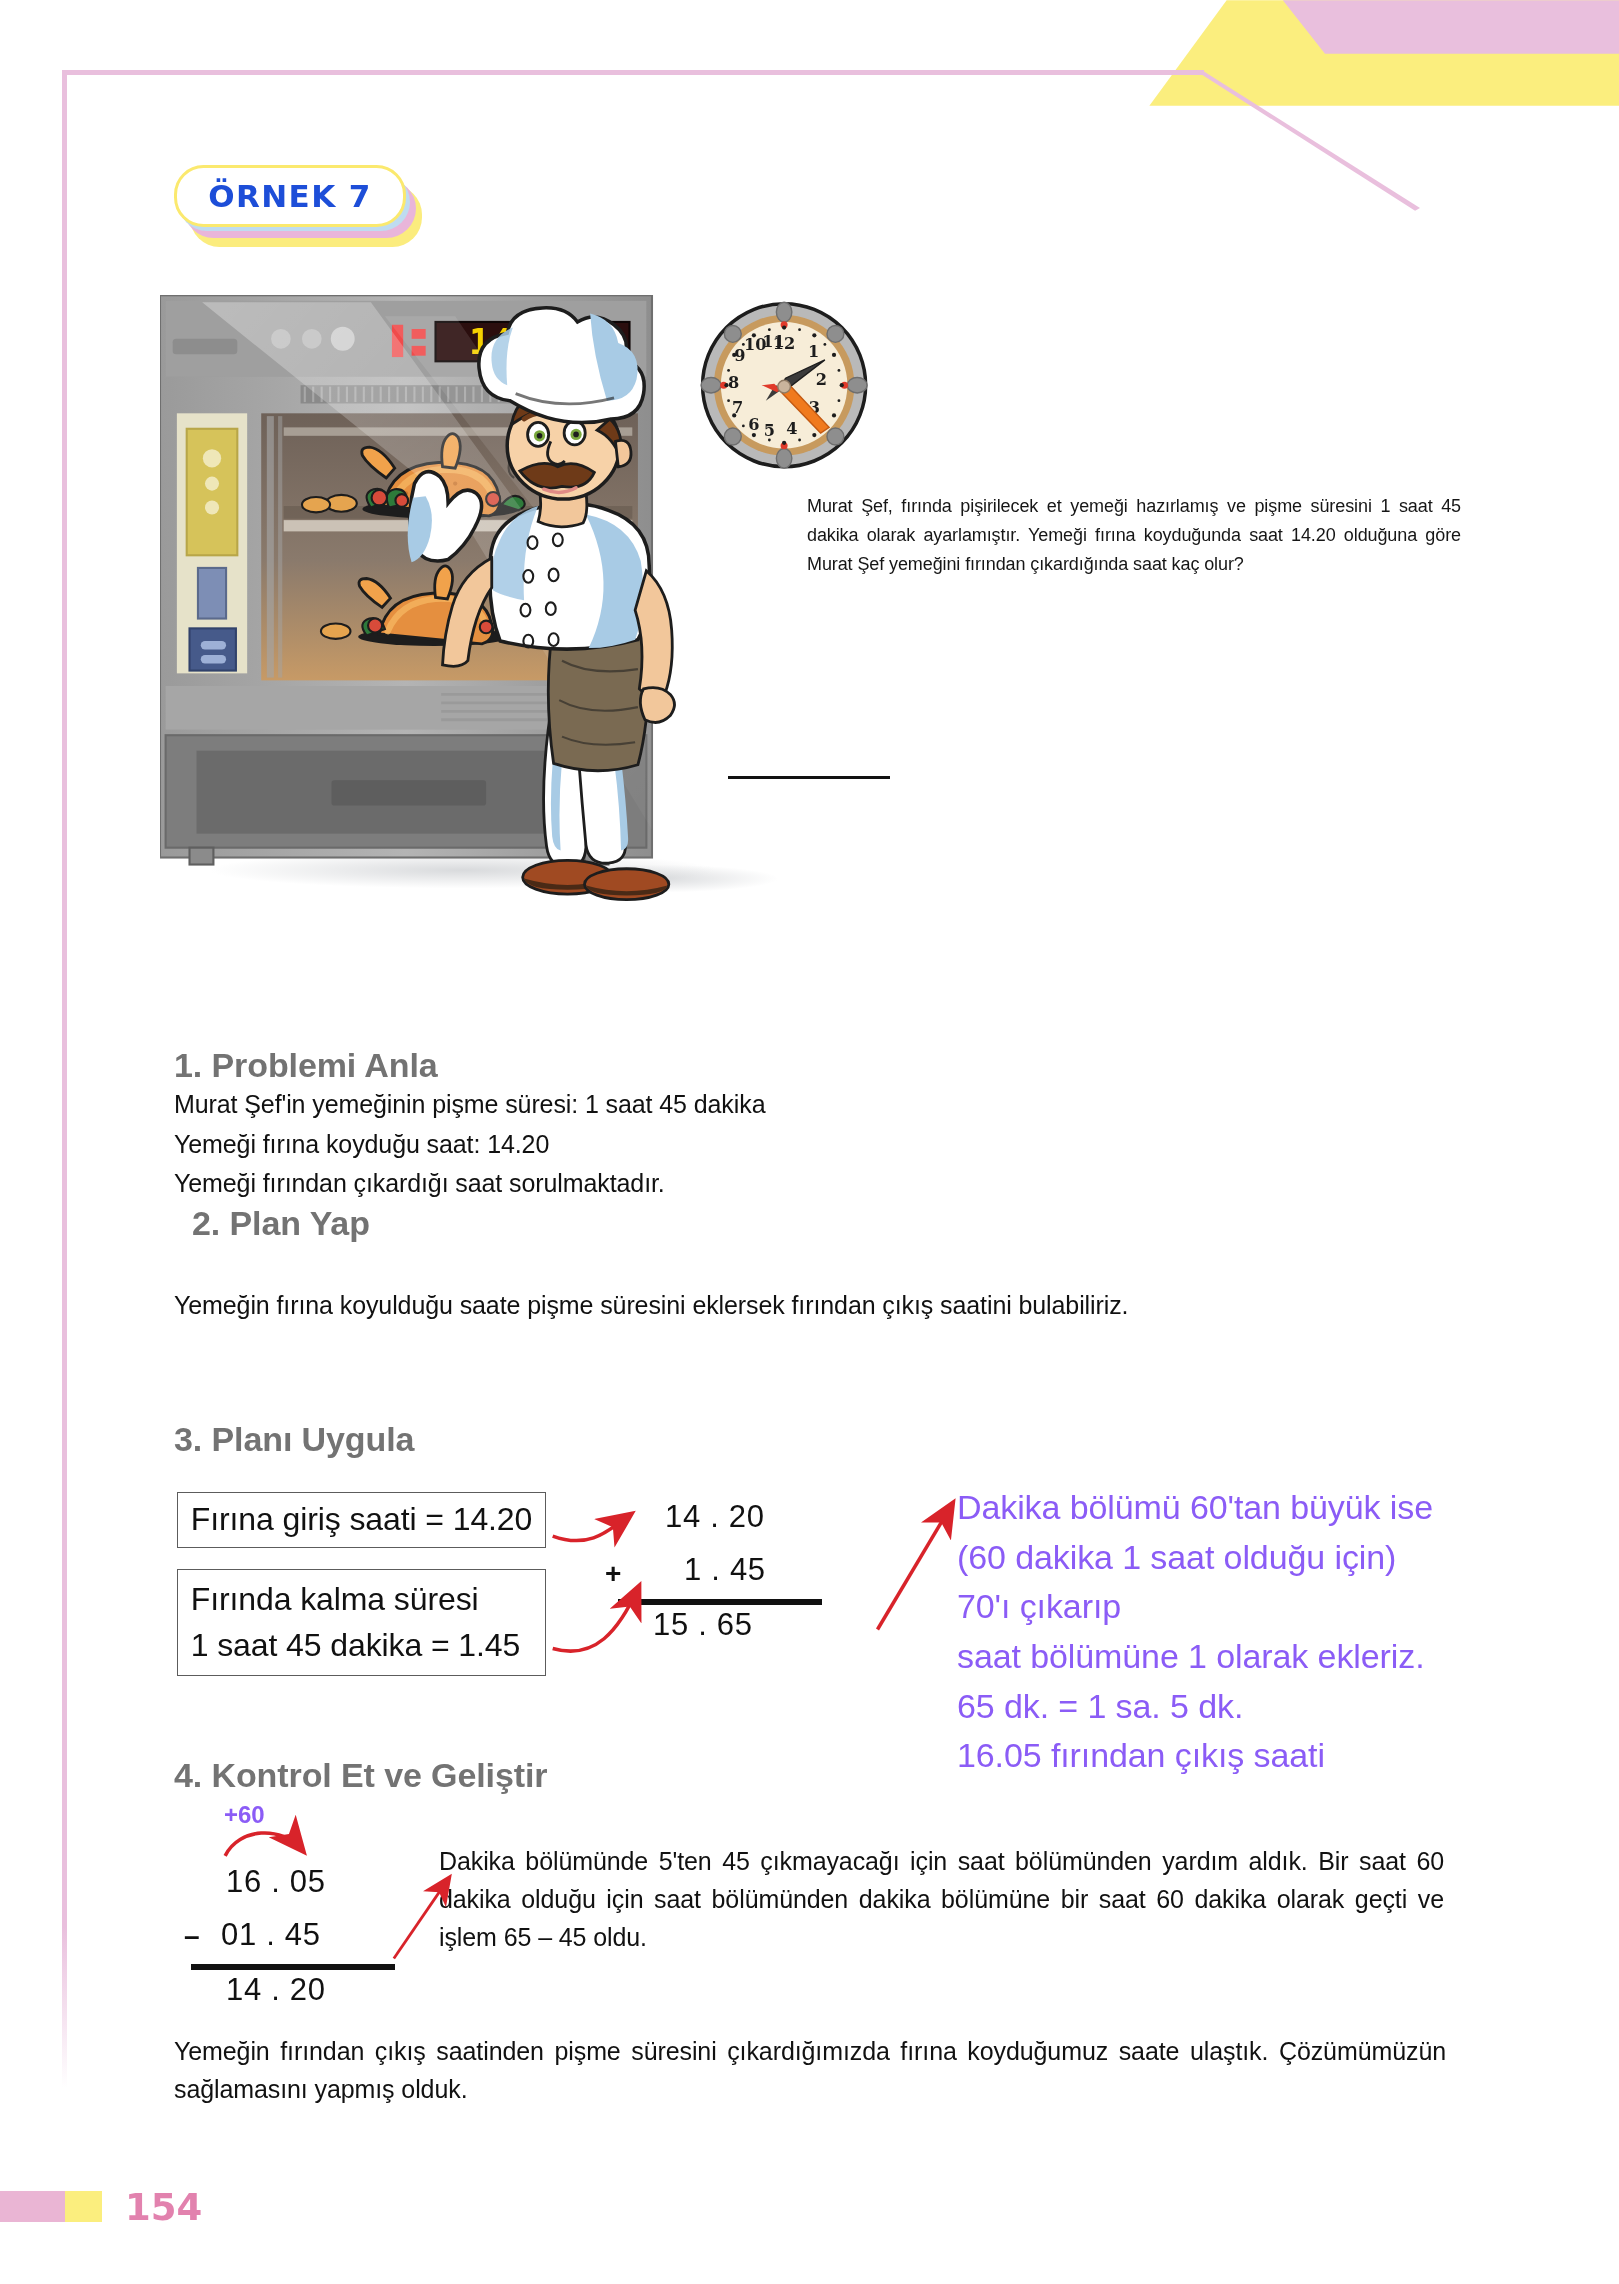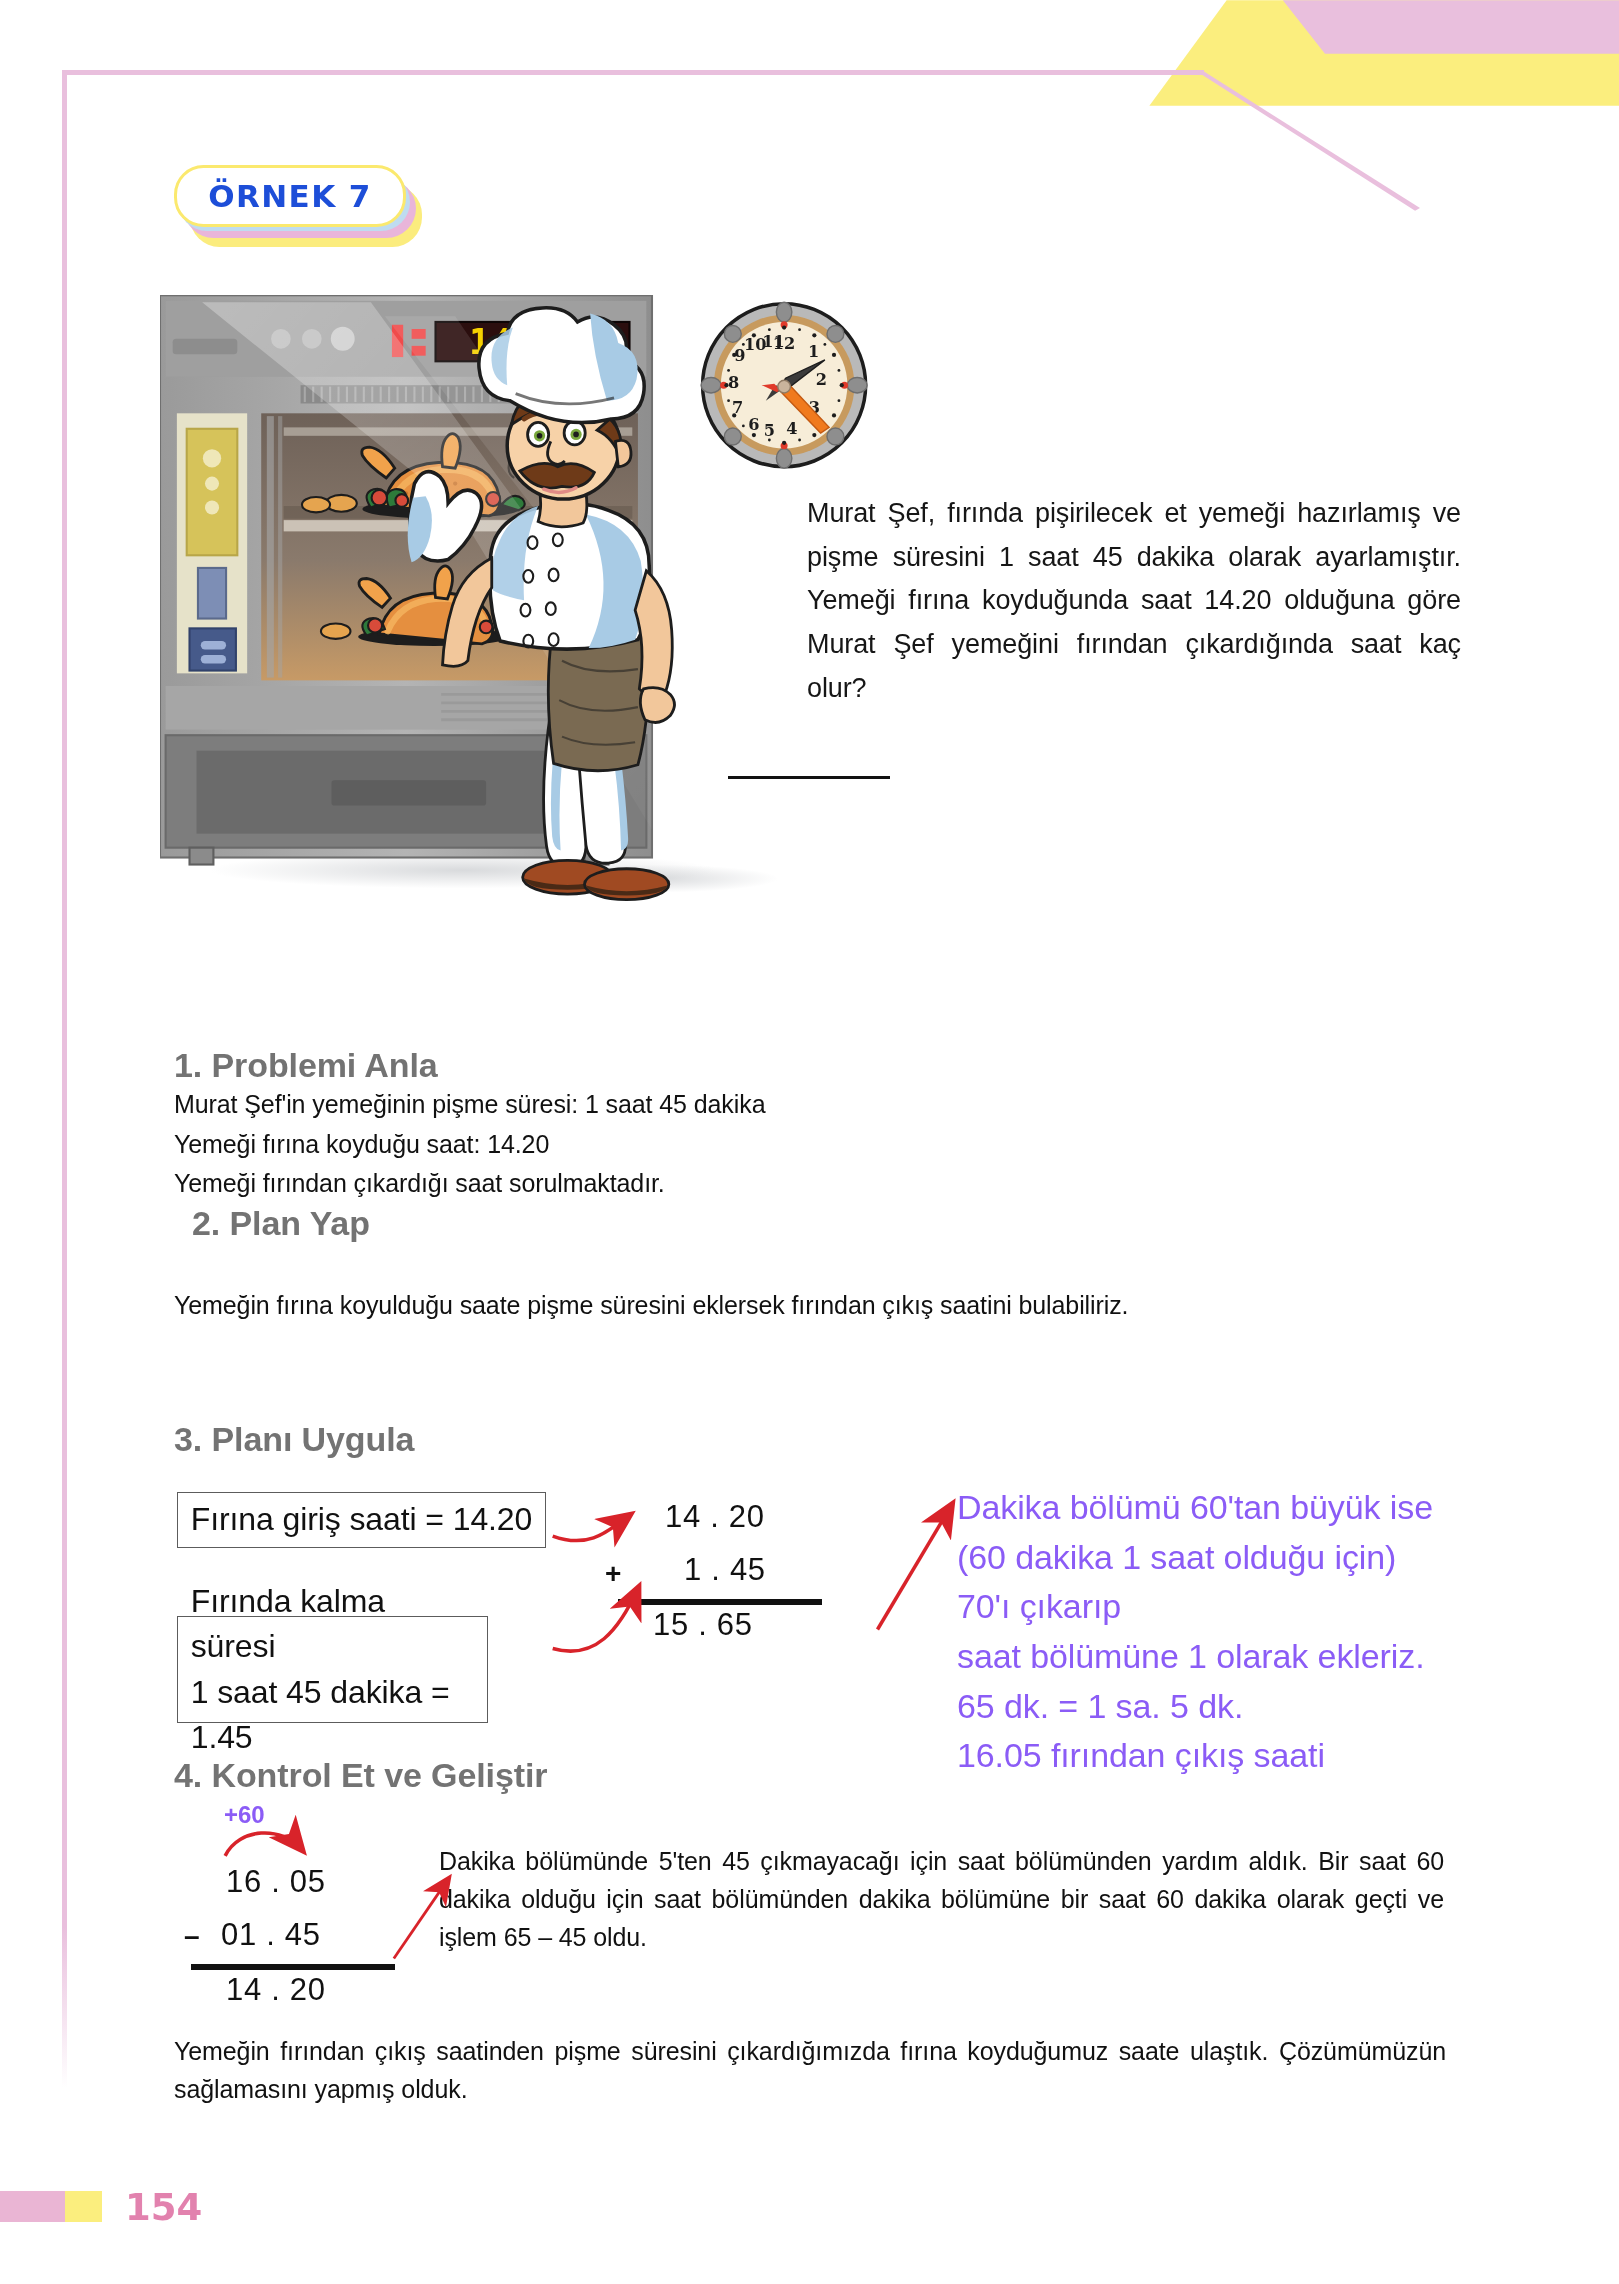--- a/index.html
+++ b/index.html
@@ -26,21 +26,21 @@
     border:3.5px solid #fbe96e;border-radius:29.5px;display:flex;align-items:center;justify-content:center;}
   .badge-face span{color:#1d4ed8;font-size:31px;font-weight:bold;letter-spacing:1.4px;
     font-family:"DejaVu Sans",sans-serif;}
 
   
   .illo{position:absolute;left:160px;top:295px;width:745px;height:626px;}
   .illo svg{display:block;}
 
   
   .problem{position:absolute;left:807px;top:492px;width:654px;}
-  .problem p{margin:0;font-size:27px;line-height:1.62;color:#161616;text-align:justify;
+  .problem p{margin:0;font-size:18px;line-height:1.62;color:#161616;text-align:justify;
     font-family:"Liberation Sans",sans-serif;letter-spacing:-0.1px;}
   .problem-underline{position:absolute;left:728px;top:776px;width:162px;height:2.8px;background:#111;}
 
   
   .step-head{position:absolute;color:#737373;font-size:34px;font-weight:bold;letter-spacing:-0.1px;}
   .body-text{position:absolute;font-size:25px;line-height:1.52;color:#111;letter-spacing:-0.1px;}
   .body-text.just{text-align:justify;}
 
   
   .kbox{position:absolute;border:1.4px solid #5c5c5c;background:#fff;box-sizing:border-box;
@@ -394,21 +394,21 @@
   <div class="body-text" style="left:174px;top:1164px;width:1265px;">Yemeği fırından çıkardığı saat sorulmaktadır.</div>
 
   <div class="step-head" style="left:180px;top:1204px;margin-left:12px;">2. Plan Yap</div>
   <div class="body-text just" style="left:174px;top:1286px;width:1272px;">Yemeğin fırına koyulduğu saate pişme süresini eklersek fırından çıkış saatini bulabiliriz.</div>
 
   <div class="step-head" style="left:174px;top:1420px;">3. Planı Uygula</div>
 
   <div class="kbox" style="left:177px;top:1492px;width:369px;height:56px;">
     <span>Fırına giriş saati = 14.20</span>
   </div>
-  <div class="kbox" style="left:177px;top:1569px;width:311px;height:107px;margin-top:47px;">
+  <div class="kbox" style="left:177px;top:1569px;width:369px;height:107px;">
     <span>Fırında kalma süresi</span>
     <span>1 saat 45 dakika = 1.45</span>
   </div>
 
   <div class="calc" style="left:605px;top:1499px;width:253px;height:176px;">
     <div style="position:absolute;left:60px;top:0;">14 . 20</div>
     <div class="op" style="left:0px;top:59px;">+</div>
     <div style="position:absolute;left:79px;top:53px;">1 . 45</div>
     <div class="rowline" style="left:12.7px;top:100px;width:204px;height:6.3px;"></div>
     <div style="position:absolute;left:48px;top:108px;">15 . 65</div>

